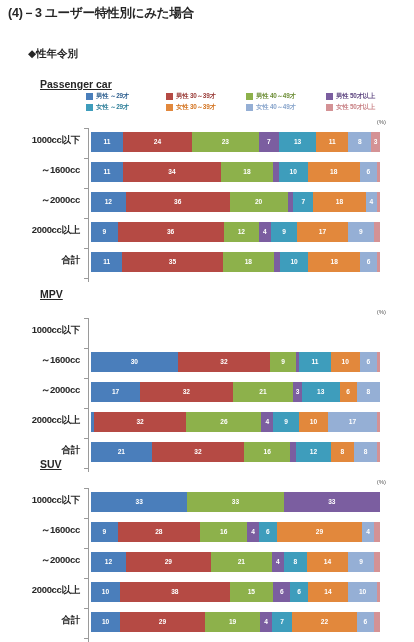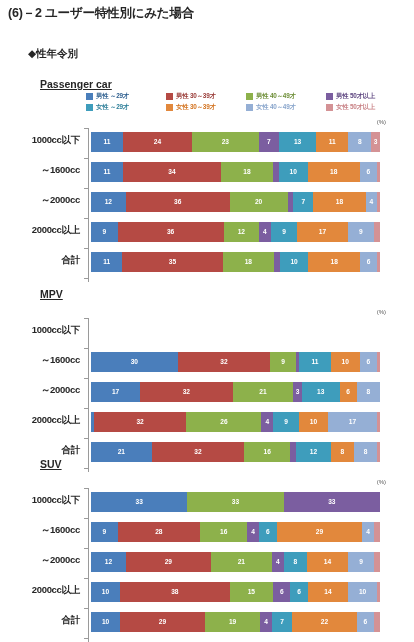--- a/index.html
+++ b/index.html
@@ -76,21 +76,21 @@
     box-sizing:border-box;
   }
   .seg span{
     font-size:6.6px;font-weight:bold;color:#ffffff;
     white-space:nowrap;line-height:1;
   }
 </style>
 </head>
 <body>
 
-<div class="page-title">(6)－2 ユーザー特性別にみた場合</div>
+<div class="page-title">(4)－3 ユーザー特性別にみた場合</div>
 <div class="section-head">◆性年令別</div>
 
 <div id="charts-root">
     <div class="chart-block" style="top: 78px;">
       <div class="chart-title">Passenger car</div>
       <div class="legend">
         <div class="legend-row">
           <div class="legend-item">
             <span class="legend-swatch" style="background: rgb(74, 126, 187);"></span>
             <span class="legend-label" style="color: rgb(46, 95, 143);">男性 ～29才</span>

